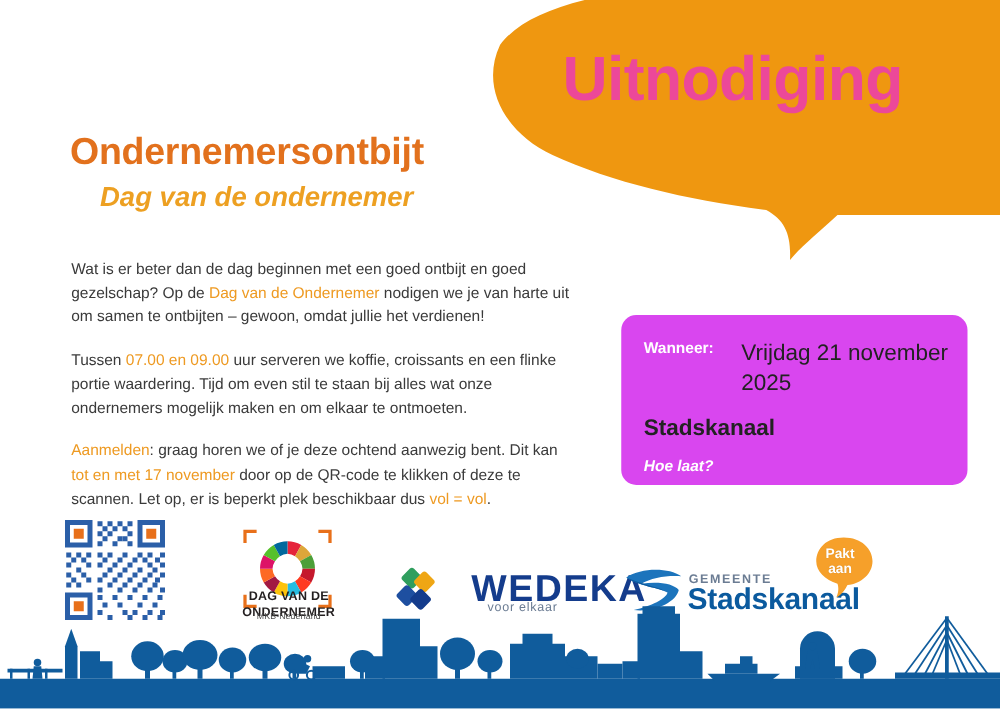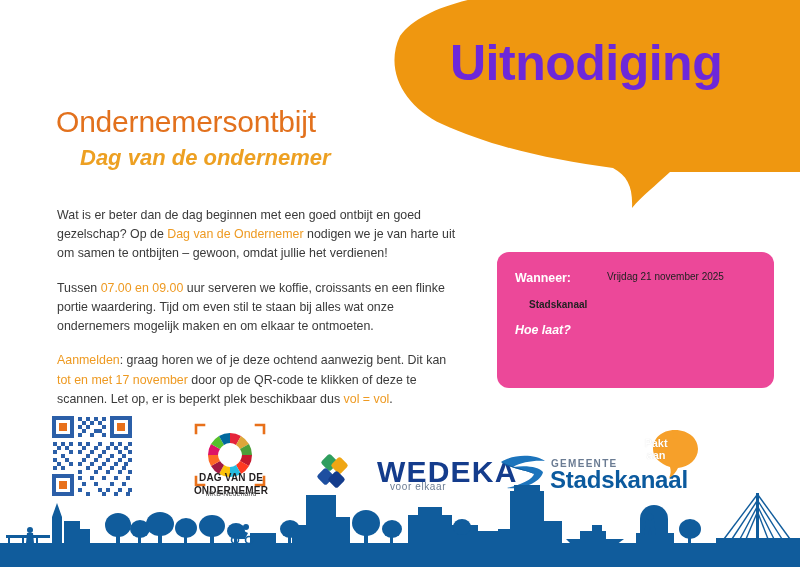--- a/index.html
+++ b/index.html
@@ -12,33 +12,33 @@
   }
   .page{position:relative;width:800px;height:567px;overflow:hidden;background:#fff;}
 
   
   .bubble-wrap{position:absolute;top:0;left:370px;width:430px;height:215px;}
   .bubble-svg{position:absolute;top:0;left:0;}
   .bubble-title{
     position:absolute;
     left:80px; top:38px;
     width:350px;
-    color:#6d28d9;
+    color:#ec4899;
     font-size:50px;
     font-weight:bold;
     letter-spacing:-0.5px;
     line-height:1;
     white-space:nowrap;
   }
 
   
   .h-main{
     position:absolute;left:56px;top:105px;
     color:#E2711D;
-    font-size:30px;font-weight:normal;
+    font-size:30px;font-weight:bold;
     letter-spacing:-0.2px;
     white-space:nowrap;
   }
   .h-sub{
     position:absolute;left:80px;top:145px;
     color:#EDA022;
     font-size:22px;font-weight:bold;font-style:italic;
     white-space:nowrap;
   }
 
@@ -49,35 +49,35 @@
     font-size:12.4px;
     line-height:1.55;
   }
   .body-copy p{margin:0 0 15px 0;}
   .hl{color:#EE9A22;font-weight:normal;}
 
   
   .infobox{
     position:absolute;left:497px;top:252px;
     width:277px;height:136px;
-    background:#ec4899;
+    background:#d946ef;
     border-radius:12px;
   }
   .info-rows{
     position:absolute;left:18px;top:18px;right:12px;
   }
   .info-row{display:flex;margin-bottom:11px;}
   .info-row:last-child{margin-bottom:0;font-style:italic;}
   .info-label{
     width:78px;flex:0 0 78px;
     color:#ffffff;font-weight:bold;font-size:12.4px;
     line-height:1.35;
   }
   .info-value{
-    color:#222222;font-size:10px;line-height:1.35;margin-left:14px;
+    color:#222222;font-size:18px;line-height:1.35;
   }
   .info-value.bold{font-weight:bold;}
   .qr{position:absolute;left:48px;top:412px;width:88px;height:88px;}
   .dvdo{position:absolute;left:186px;top:419px;width:88px;height:82px;}
   .dvdo-text{
     position:absolute;left:186px;top:472px;width:90px;
     text-align:center;color:#231f20;
     font-size:10px;font-weight:bold;line-height:1.25;letter-spacing:0.2px;
   }
   .dvdo-sub{
@@ -101,21 +101,21 @@
     position:absolute;left:551px;top:458px;
     color:#6b7c93;font-size:10px;font-weight:bold;letter-spacing:1.3px;
   }
   .stad-name{
     position:absolute;left:550px;top:466px;
     color:#0B5A9E;font-size:24px;font-weight:bold;letter-spacing:-0.2px;
   }
 
   .pakt{position:absolute;left:648px;top:428px;width:54px;height:52px;}
   .pakt-txt{
-    position:absolute;left:632px;top:438px;width:48px;
+    position:absolute;left:648px;top:438px;width:48px;
     text-align:center;color:#ffffff;
     font-size:11px;font-weight:bold;line-height:1.05;
     text-shadow:0 0 1px rgba(0,0,0,.15);
   }
 
   
   .skyline{position:absolute;left:0;bottom:0;width:800px;height:90px;}
 </style>
 </head>
 <body>

